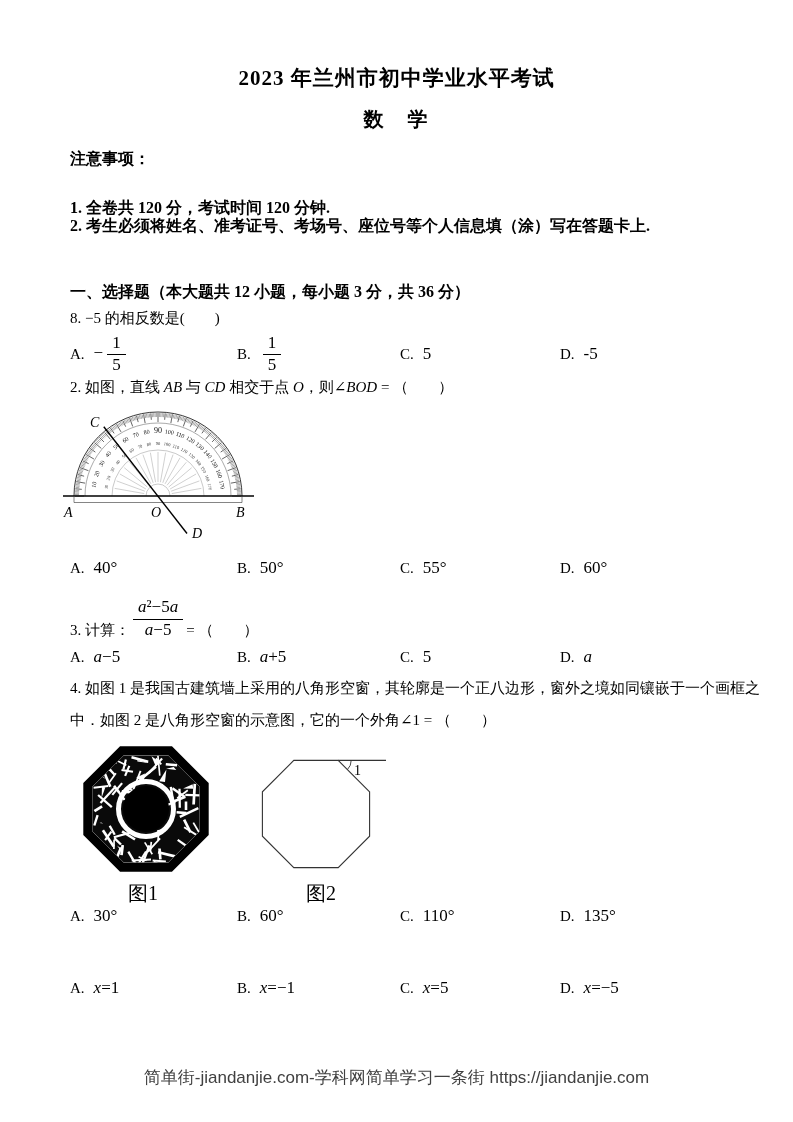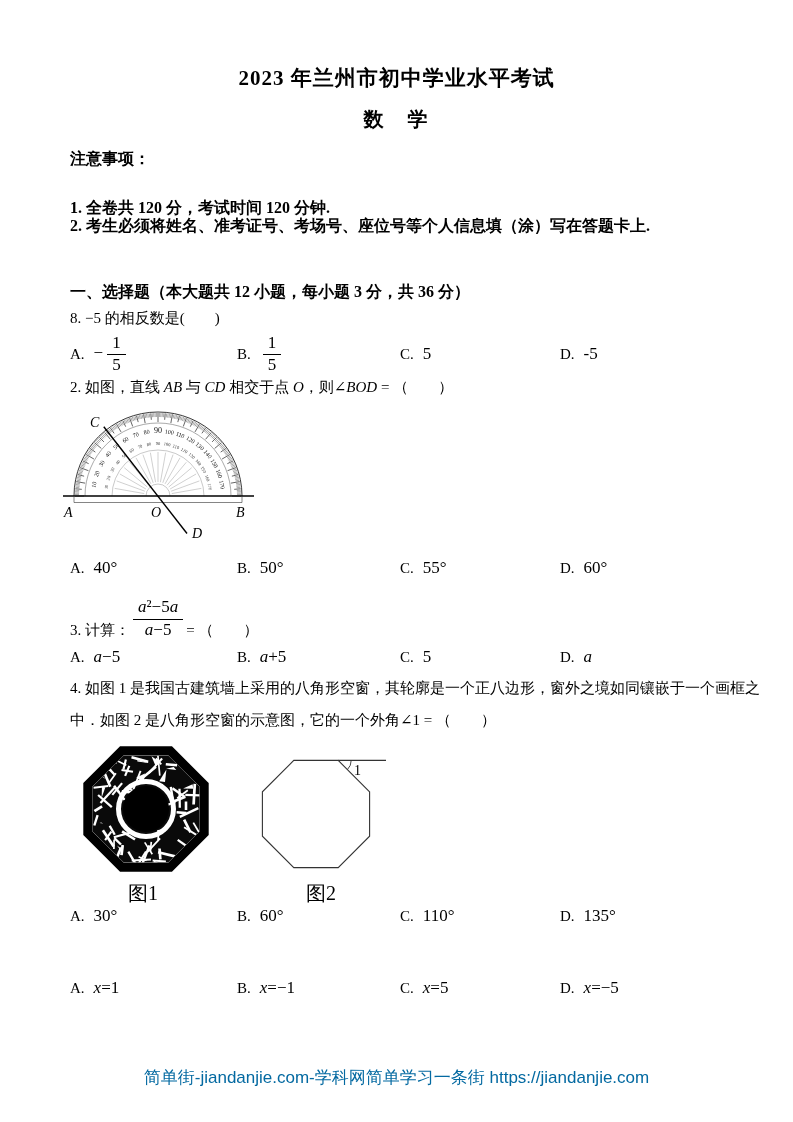--- a/index.html
+++ b/index.html
@@ -22,21 +22,21 @@
   .opt-letter{font-size:15px;margin-right:9px;}
   .opt-val{font-size:17px;}
   .stem-flex{position:absolute;display:flex;align-items:flex-end;font-size:15px;white-space:nowrap;}
   .frac{display:inline-block;text-align:center;vertical-align:middle;font-size:17px;line-height:1.2;margin:0 3px;}
   .frac .num{display:block;padding:0 5px 1px;border-bottom:1.3px solid #000;}
   .frac .den{display:block;padding:0 5px;}
   .sign{font-size:17px;margin-right:1px;}
   i{font-style:italic;}
   .fig-caption{font-size:20px;}
   .footer{
-    top:1066px;font-size:17px;color:#0369a1;
+    top:1066px;font-size:17px;color:#404040;
     font-family:"Liberation Sans","DejaVu Sans",sans-serif;
   }
   svg{display:block;}
   svg text{font-family:"Liberation Serif","DejaVu Serif",serif;}
   .svglabel{font-style:italic;font-size:14px;}
 </style>
 </head>
 <body>
 
 <div class="page">

